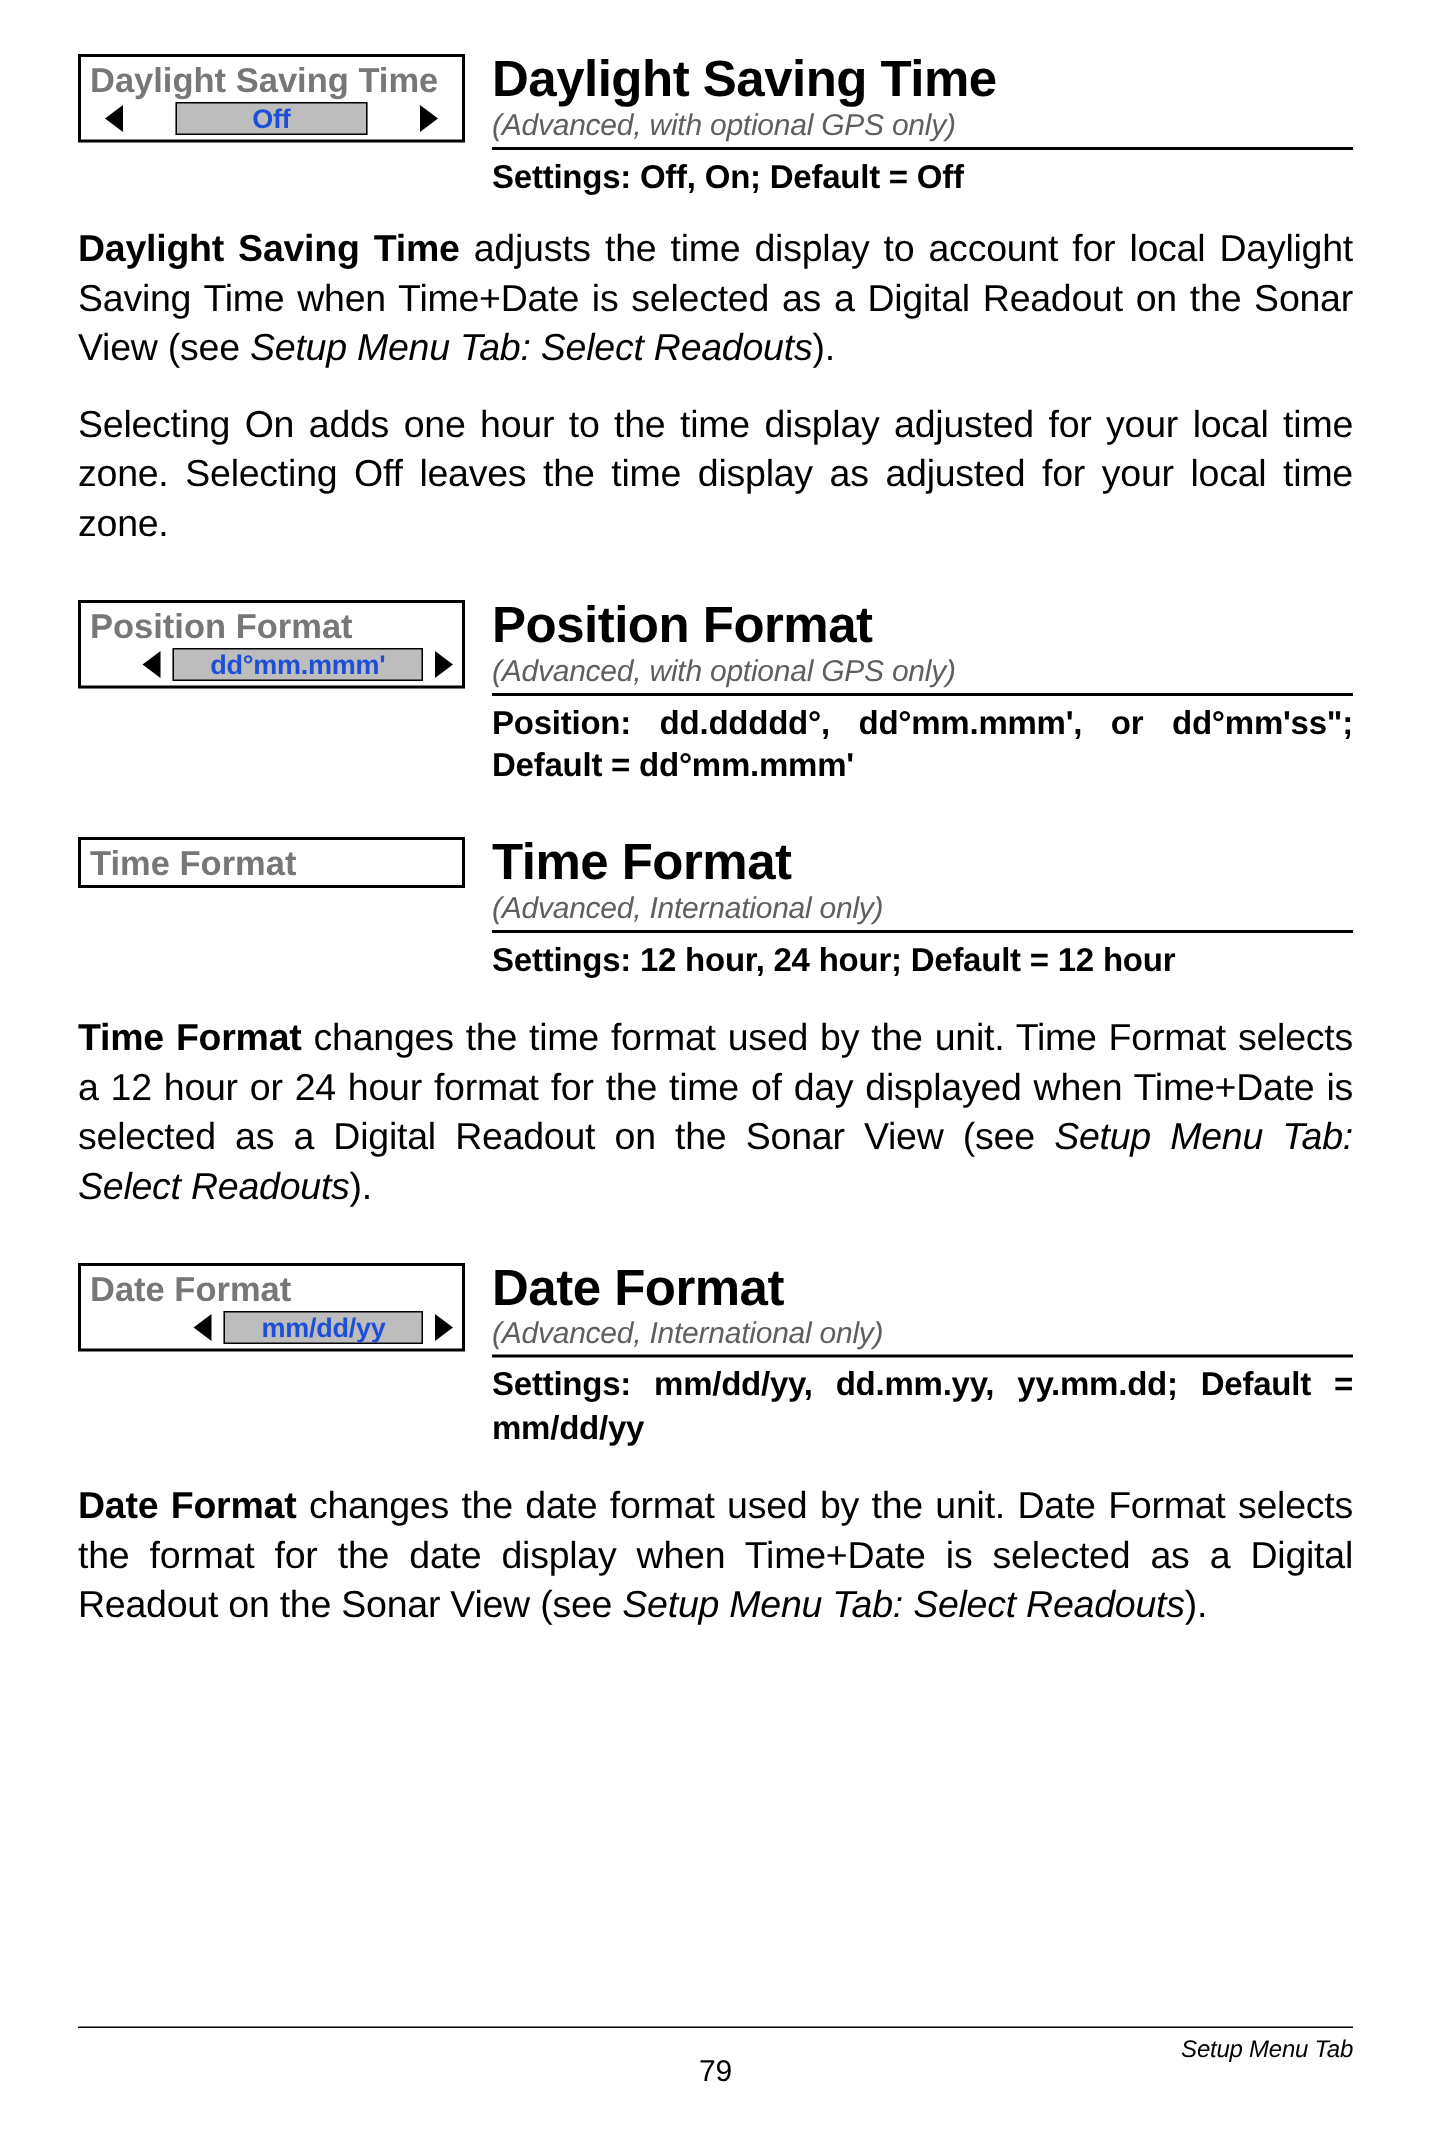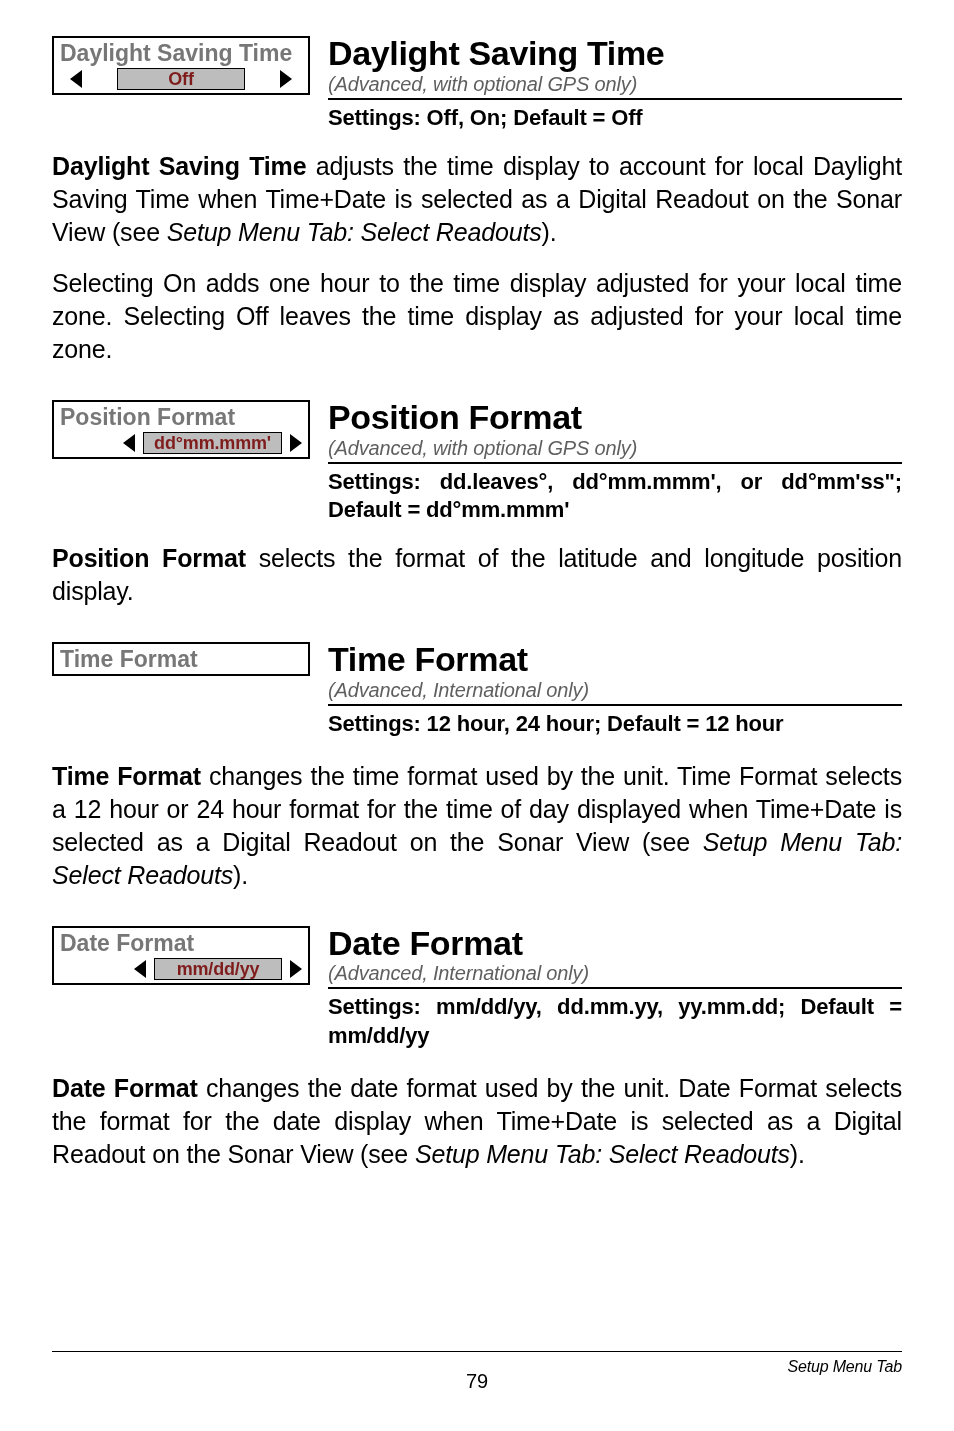--- a/index.html
+++ b/index.html
@@ -50,23 +50,23 @@
   }
   .tri.left  { border-right: 12px solid #000; }
   .tri.right { border-left: 12px solid #000; }
   .value-box {
     flex: 0 0 auto;
     border: 1px solid #000;
     background: #bdbdbd;
     font-family: Arial, Helvetica, sans-serif;
     font-weight: 700;
     font-size: 18px;
-    color: #7f1d1d;
+    color: #1d4ed8;
     text-align: center;
-    padding: 0 10px;
+    padding: 0 24px;
     min-width: 128px;
     line-height: 20px;
   }
   .widget-row.center .tri.left { margin-left: 10px; }
   .widget-row.center .tri.right { margin-right: 10px; }
   .widget-row.right-align { justify-content: flex-end; }
   .widget-row.right-align .value-box { min-width: 128px; }
 
   .header-text { flex: 1; }
   .title {
@@ -165,24 +165,21 @@
         <span class="value-box">dd°mm.mmm'</span>
         <span class="tri right"></span>
       </div>
     </div>
     <div class="header-text">
       <div class="title">Position Format</div>
       <div class="subtitle">(Advanced, with optional GPS only)</div>
       <hr class="hr">
     </div>
   </div>
-  <div class="settings settings-indent">Settings: dd.leaves°, dd°mm.mmm', or dd°mm'ss"; Default = dd°mm.mmm'</div>
-  <p class="body">
-    <span class="b">Position Format</span><span> selects the format of the latitude and longitude position display.</span>
-  </p>
+  <div class="settings settings-indent">Position: dd.ddddd°, dd°mm.mmm', or dd°mm'ss"; Default = dd°mm.mmm'</div>
 </div>
 
 <div class="section">
   <div class="header-row">
     <div class="widget">
       <div class="widget-title">Time Format</div>
     </div>
     <div class="header-text">
       <div class="title">Time Format</div>
       <div class="subtitle">(Advanced, International only)</div>

